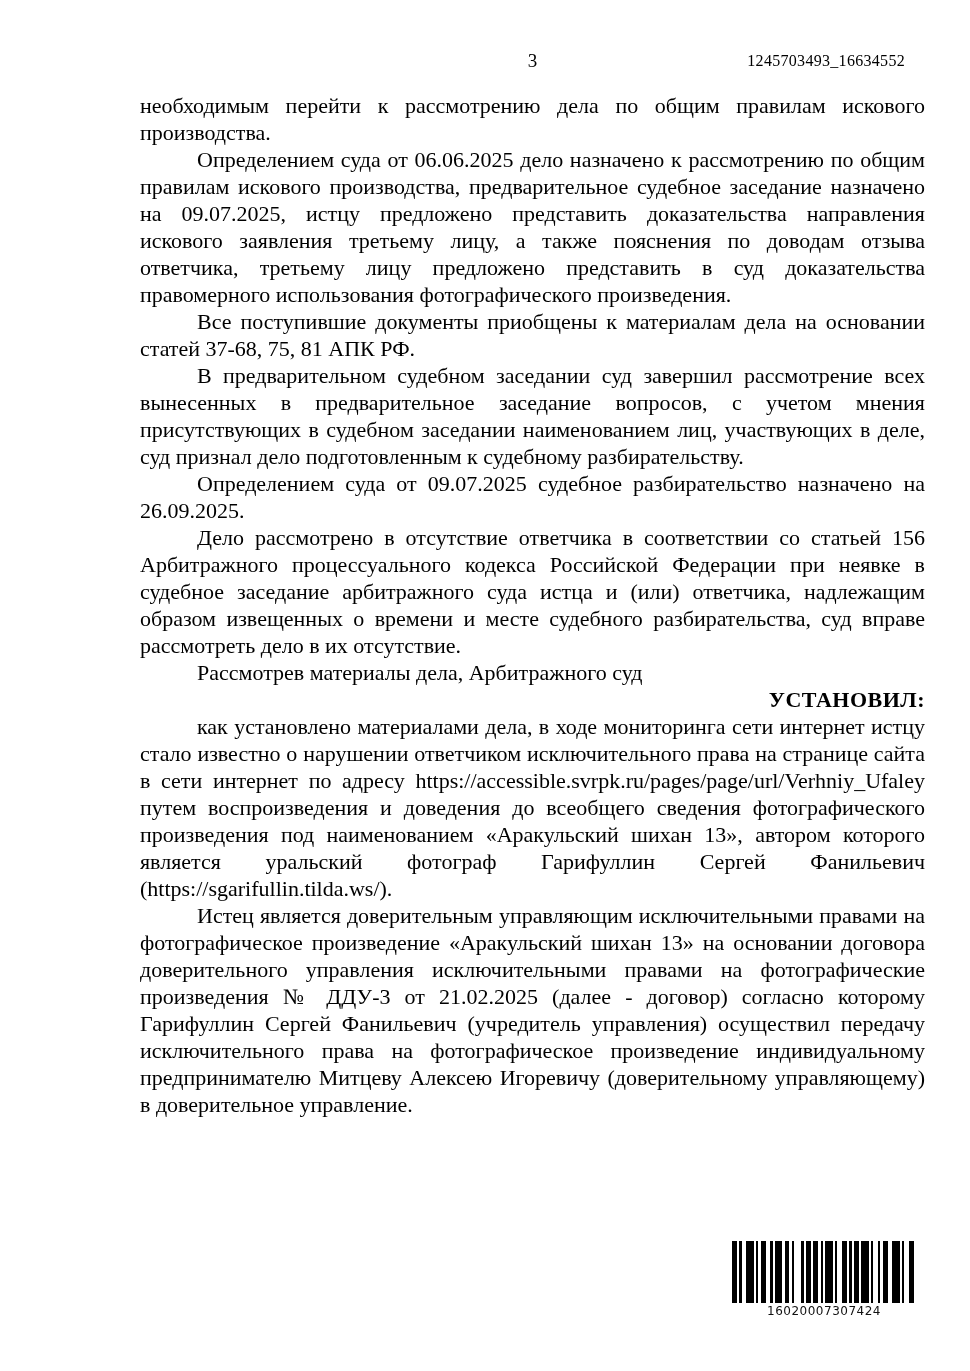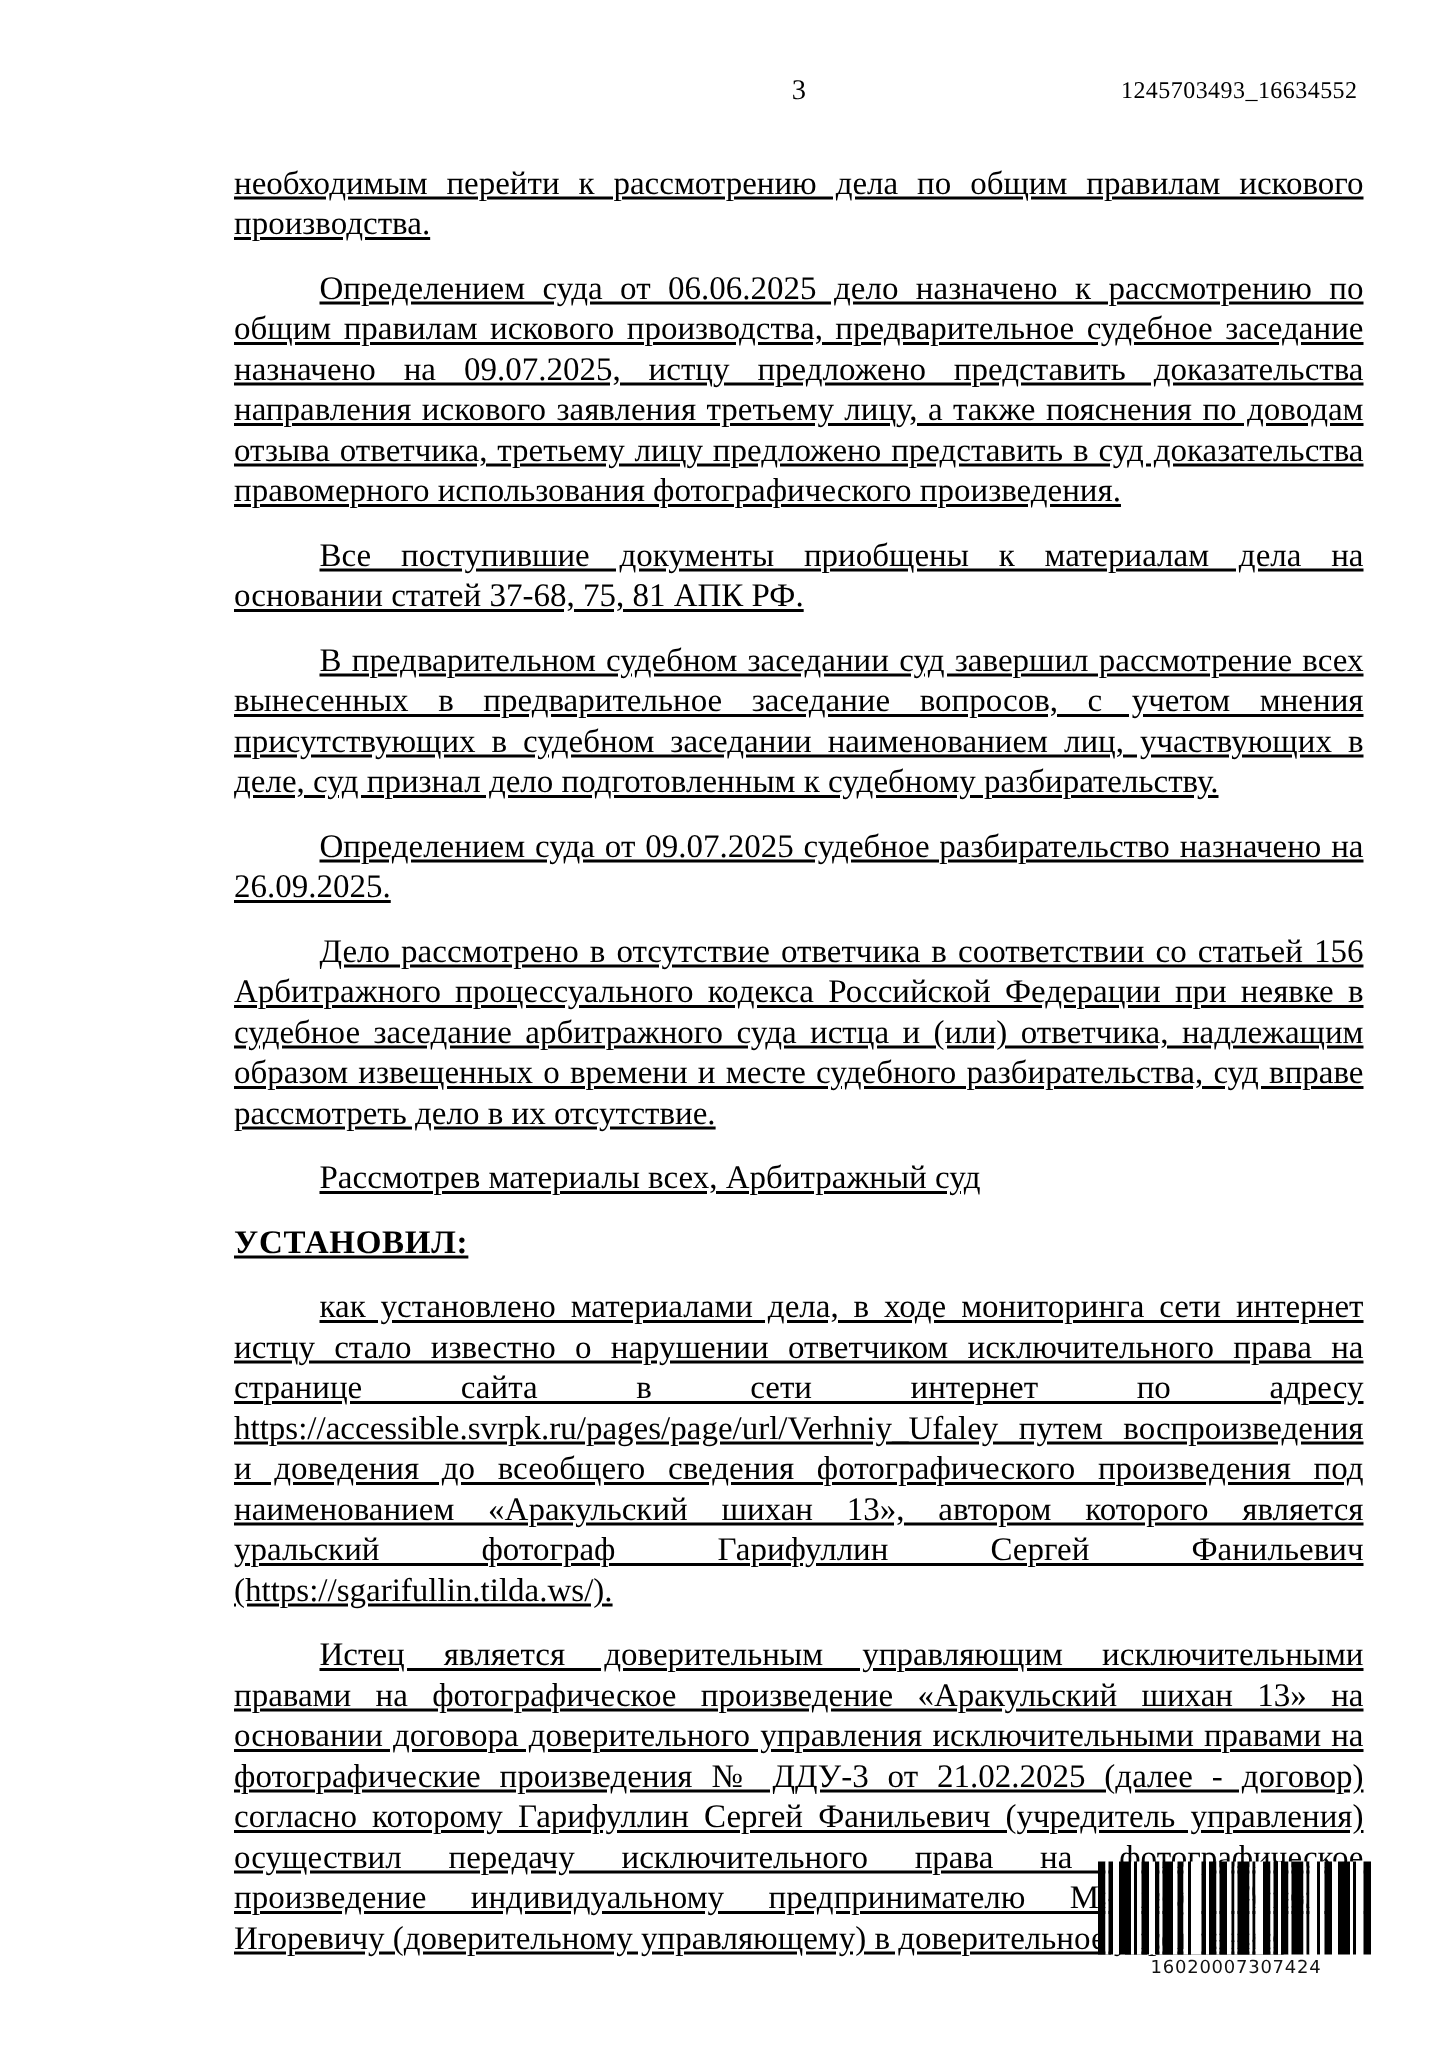--- a/index.html
+++ b/index.html
@@ -37,30 +37,29 @@
   .body-text {
     position: absolute;
     top: 92px;
     left: 140px;
     width: 785px;
     font-size: 22px;
     line-height: 27px;
     text-align: justify;
   }
   .body-text p {
-    margin: 16px;
+    margin: 0;
     text-indent: 57px;
-    text-decoration: underline;
   }
   .body-text p.no-indent {
     text-indent: 0;
   }
   .body-text p.heading {
     text-indent: 0;
-    text-align: left;
+    text-align: right;
     font-weight: bold;
     letter-spacing: 0.5px;
   }
   .barcode-block {
     position: absolute;
     top: 1241px;
     left: 701px;
     width: 184px;
     padding-left: 31px;
   }
@@ -94,21 +93,21 @@
     <div class="doc-code">1245703493_16634552</div>
   </div>
 
   <div class="body-text">
     <p class="no-indent">необходимым перейти к рассмотрению дела по общим правилам искового производства.</p>
     <p>Определением суда от 06.06.2025 дело назначено к рассмотрению по общим правилам искового производства, предварительное судебное заседание назначено на 09.07.2025, истцу предложено представить доказательства направления искового заявления третьему лицу, а также пояснения по доводам отзыва ответчика, третьему лицу предложено представить в суд доказательства правомерного использования фотографического произведения.</p>
     <p>Все поступившие документы приобщены к материалам дела на основании статей 37-68, 75, 81 АПК РФ.</p>
     <p>В предварительном судебном заседании суд завершил рассмотрение всех вынесенных в предварительное заседание вопросов, с учетом мнения присутствующих в судебном заседании наименованием лиц, участвующих в деле, суд признал дело подготовленным к судебному разбирательству.</p>
     <p>Определением суда от 09.07.2025 судебное разбирательство назначено на 26.09.2025.</p>
     <p>Дело рассмотрено в отсутствие ответчика в соответствии со статьей 156 Арбитражного процессуального кодекса Российской Федерации при неявке в судебное заседание арбитражного суда истца и (или) ответчика, надлежащим образом извещенных о времени и месте судебного разбирательства, суд вправе рассмотреть дело в их отсутствие.</p>
-    <p>Рассмотрев материалы всех, Арбитражный суд</p>
+    <p>Рассмотрев материалы дела, Арбитражного суд</p>
     <p class="heading">УСТАНОВИЛ:</p>
     <p>как установлено материалами дела, в ходе мониторинга сети интернет истцу стало известно о нарушении ответчиком исключительного права на странице сайта в сети интернет по адресу https://accessible.svrpk.ru/pages/page/url/Verhniy_Ufaley путем воспроизведения и доведения до всеобщего сведения фотографического произведения под наименованием «Аракульский шихан 13», автором которого является уральский фотограф Гарифуллин Сергей Фанильевич (https://sgarifullin.tilda.ws/).</p>
     <p>Истец является доверительным управляющим исключительными правами на фотографическое произведение «Аракульский шихан 13» на основании договора доверительного управления исключительными правами на фотографические произведения № ДДУ-3 от 21.02.2025 (далее - договор) согласно которому Гарифуллин Сергей Фанильевич (учредитель управления) осуществил передачу исключительного права на фотографическое произведение индивидуальному предпринимателю Митцеву Алексею Игоревичу (доверительному управляющему) в доверительное управление.</p>
   </div>
 
   <div class="barcode-block">
     <div class="barcode-bars">
         <span style="width: 4.8px; background: rgb(0, 0, 0);"></span>
         <span style="width: 2.4px; background: rgb(255, 255, 255);"></span>
         <span style="width: 2.4px; background: rgb(0, 0, 0);"></span>

